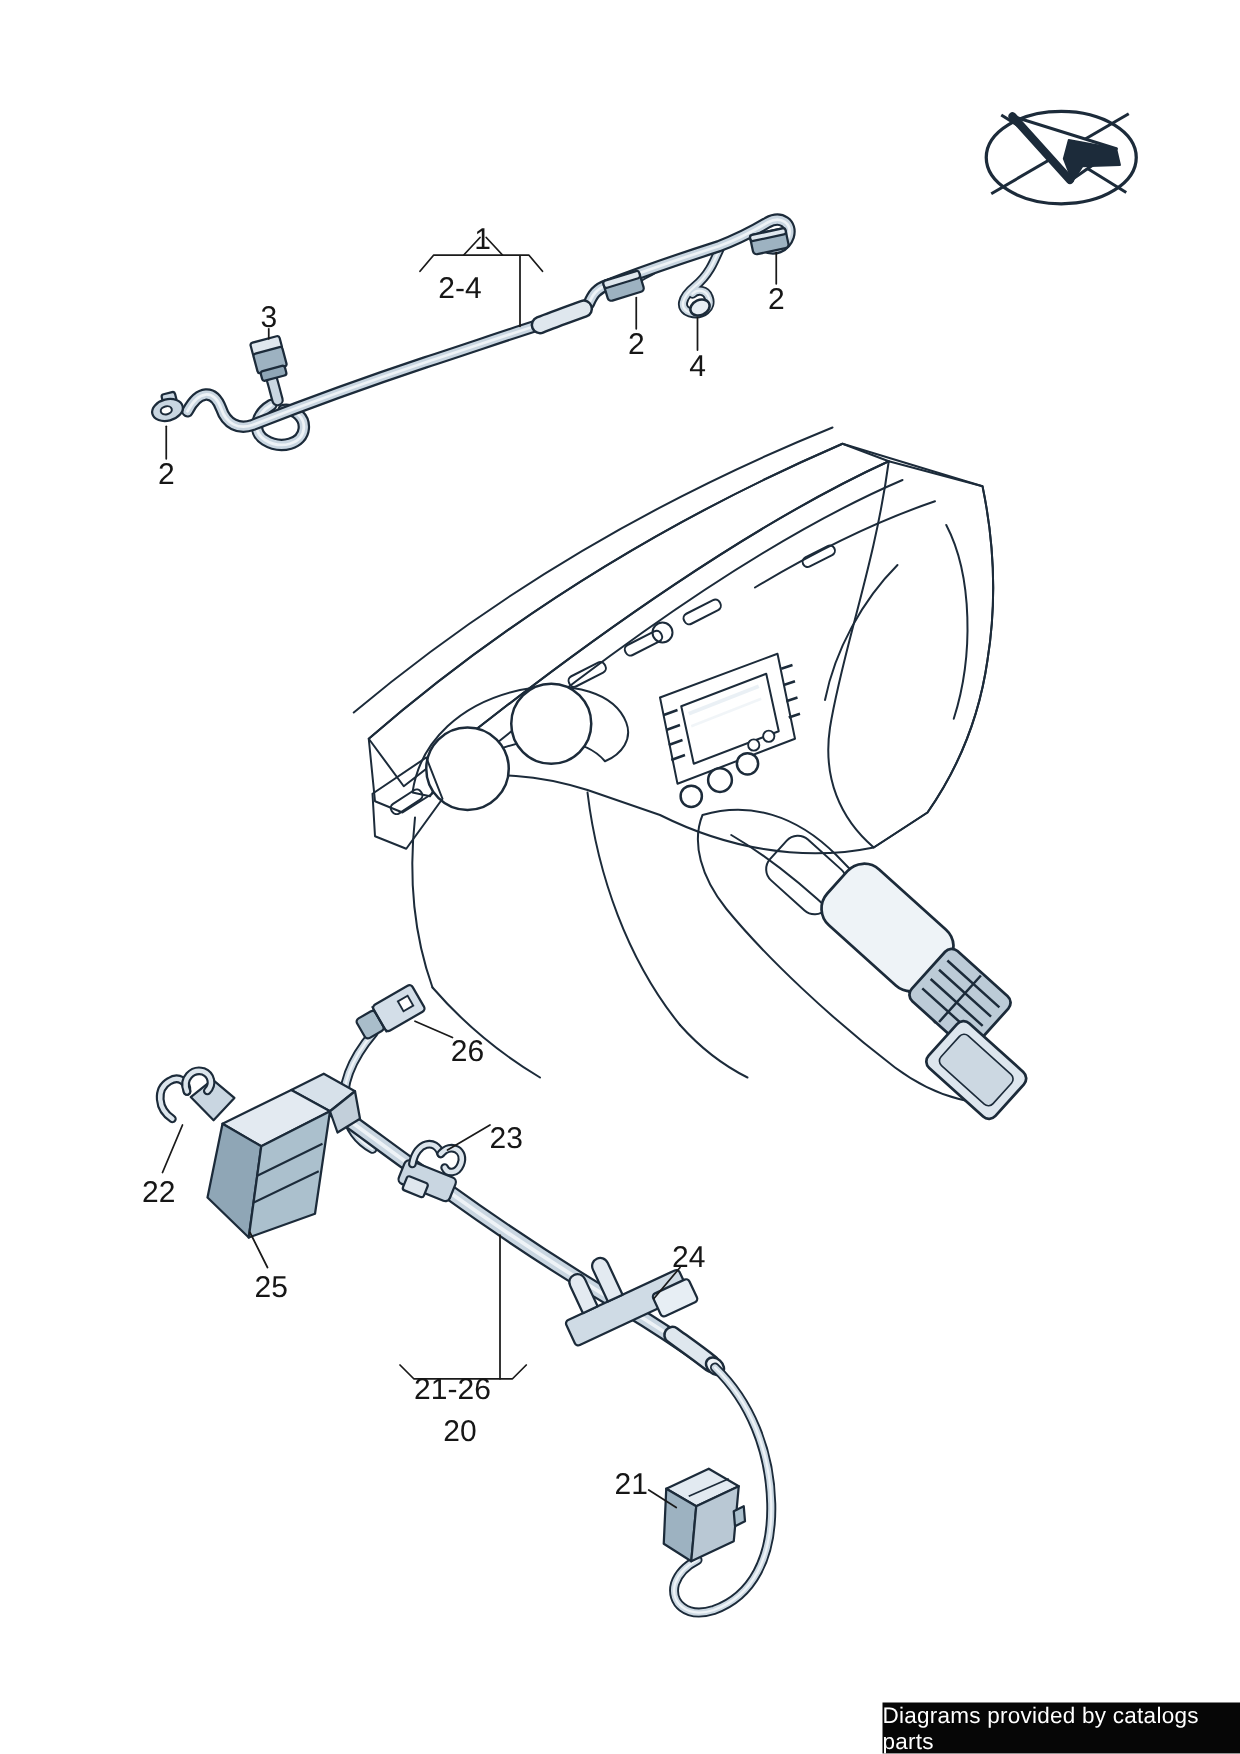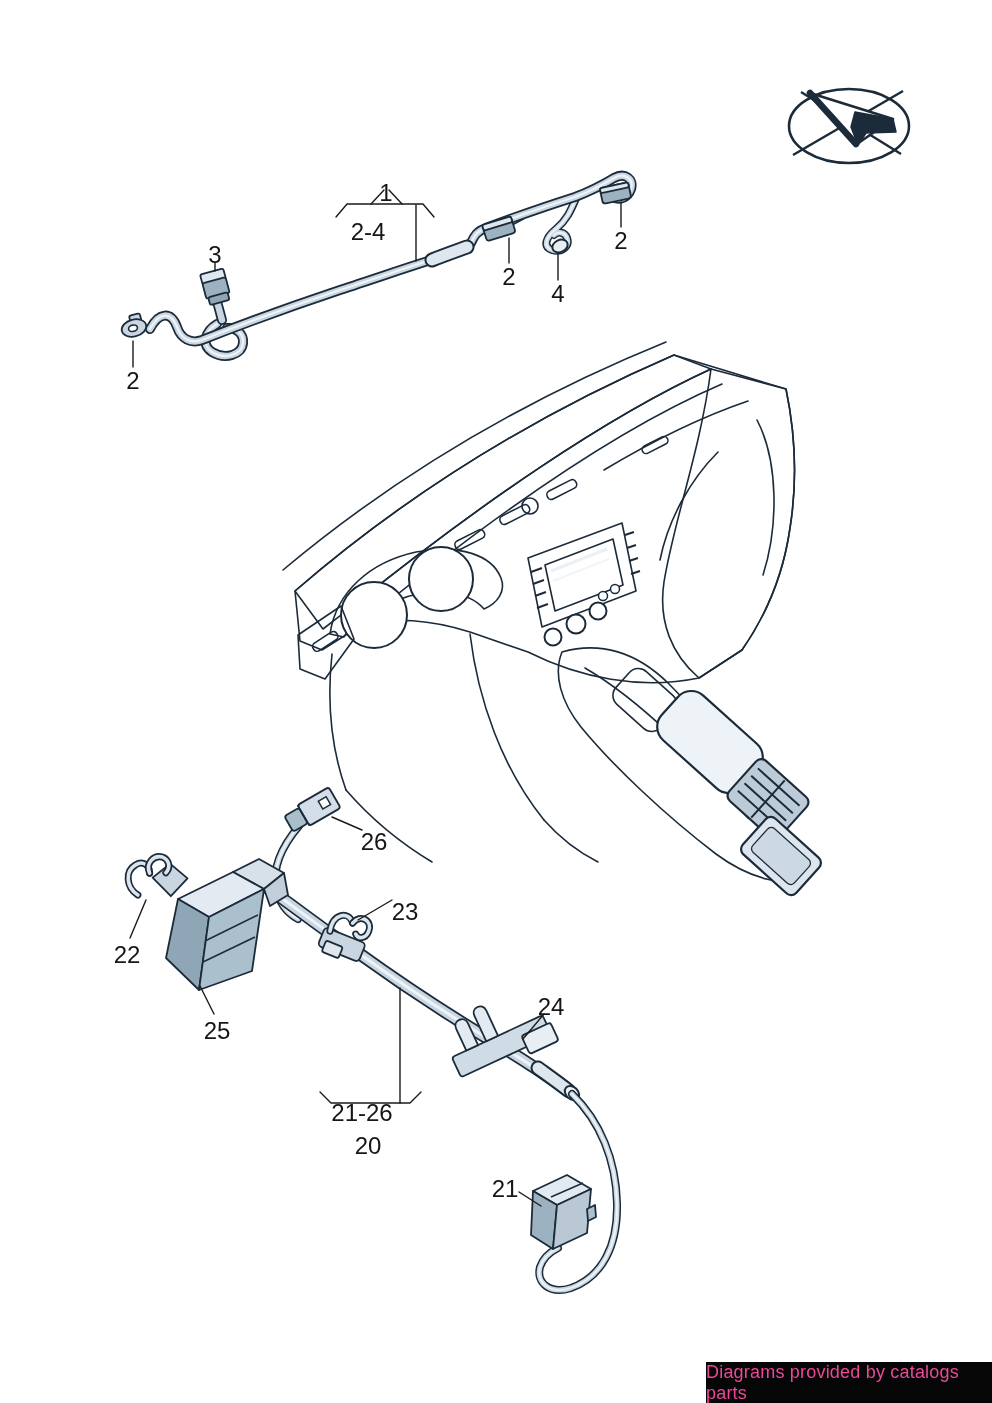--- a/index.html
+++ b/index.html
@@ -28,21 +28,21 @@
   .clip-f{fill:none;stroke:#dce5ec;stroke-width:3.6;stroke-linecap:round;stroke-linejoin:round;}
 
   
   .ln{fill:none;stroke:#1a1a1a;stroke-width:1.4;stroke-linecap:round;stroke-linejoin:round;}
 
   
   .lbl{font-family:"Liberation Sans",sans-serif;font-size:24px;fill:#161616;
        text-anchor:middle;dominant-baseline:central;}
 
   .footer-bar{position:absolute;left:706px;top:1362px;width:286px;height:41px;
-      background:#060606;color:#ec4899;display:flex;align-items:center;
+      background:#060606;color:#ffffff;display:flex;align-items:center;
       font-size:18px;letter-spacing:.2px;font-family:"Liberation Sans",sans-serif;}
 </style>
 </head>
 <body>
 
 <div class="page">
 <svg class="art" viewBox="0 0 992 1403">
 
   <defs>
     <path id="p-top-main" d="M150,329 C159,312 171,311 177,327 C181,339 191,344 202,340 C230,329 280,310 340,290 C380,277 420,263 447,255 C460,251 466,247 471,243 C474,236 477,231 486,228 C520,215 550,205 575,197 C591,191 604,184 614,178 C625,172 634,179 631,189 C628,198 619,201 612,197"></path>

